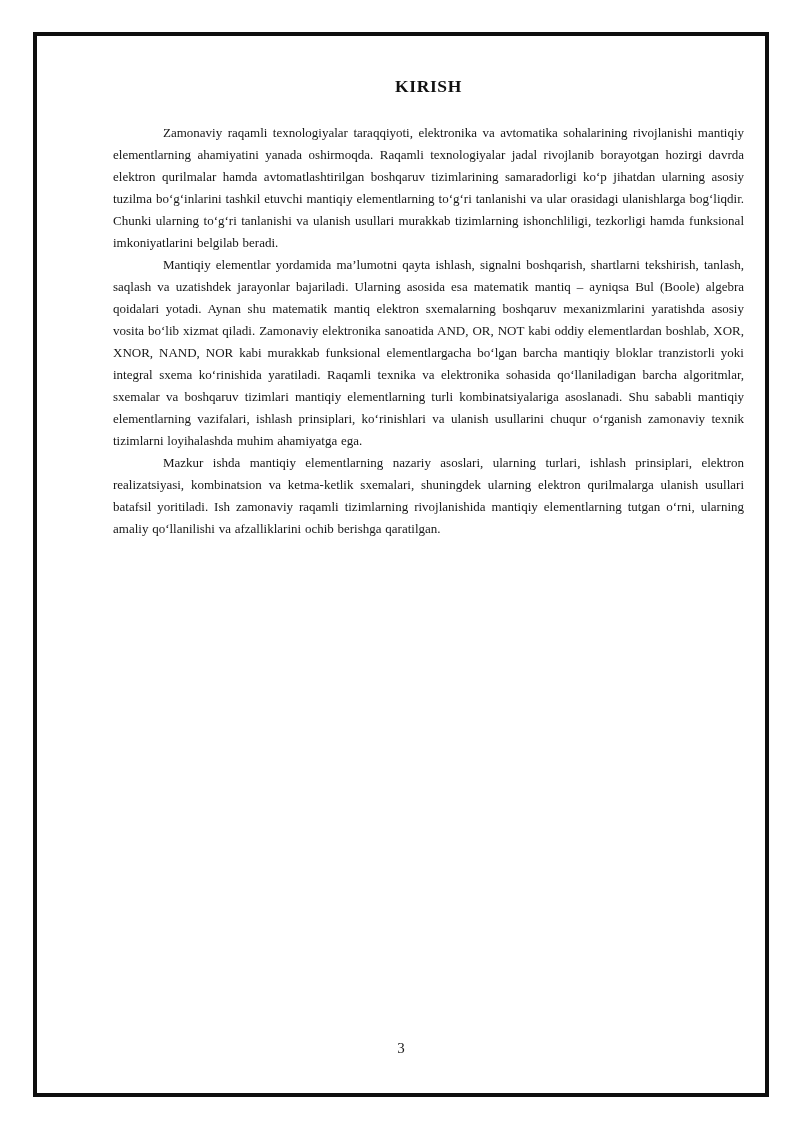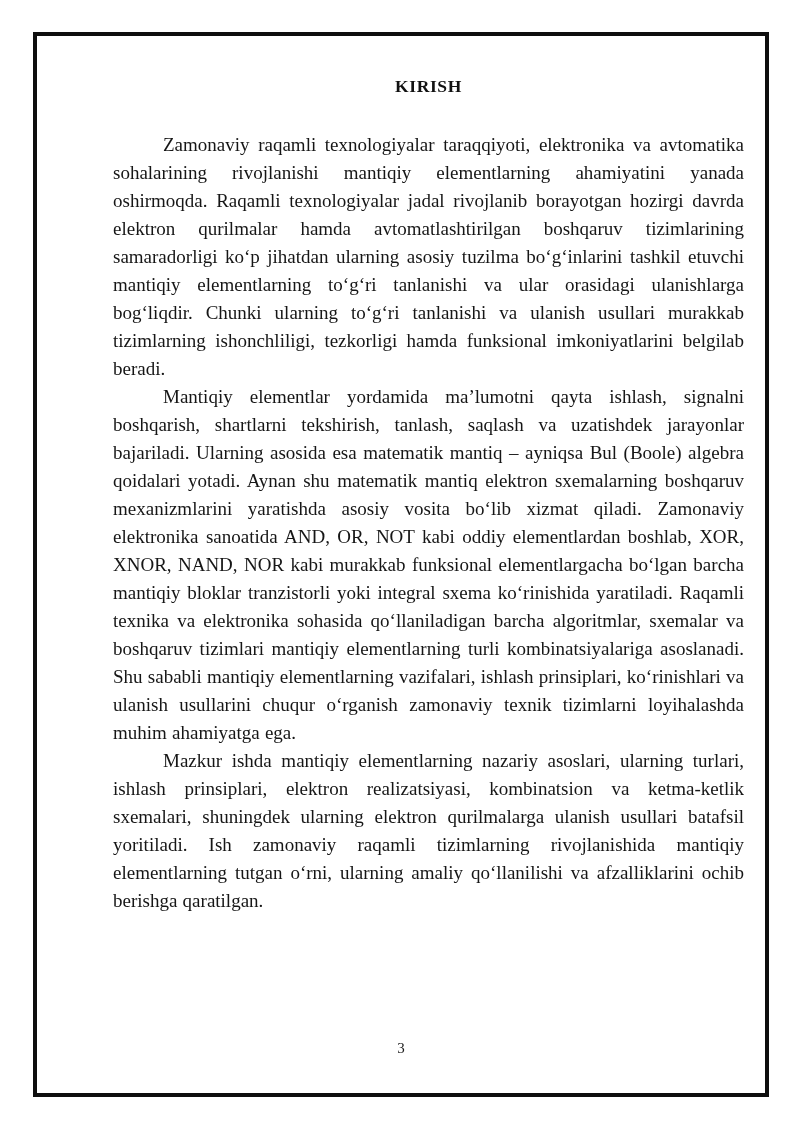--- a/index.html
+++ b/index.html
@@ -30,26 +30,26 @@
     left: 113px;
     top: 76px;
     width: 631px;
     color: #131313;
   }
   .doc-title {
     font-size: 17.5px;
     font-weight: bold;
     text-align: center;
     letter-spacing: 0.6px;
-    margin-bottom: 34px;
+    margin-bottom: 25px;
     color: #111111;
   }
   .para {
-    font-size: 19px;
-    line-height: 28px;
+    font-size: 13px;
+    line-height: 22px;
     text-align: justify;
     text-indent: 50px;
     color: #161616;
     word-spacing: 0.5px;
   }
   .page-number {
     position: absolute;
     left: 33px;
     width: 736px;
     top: 1040px;

